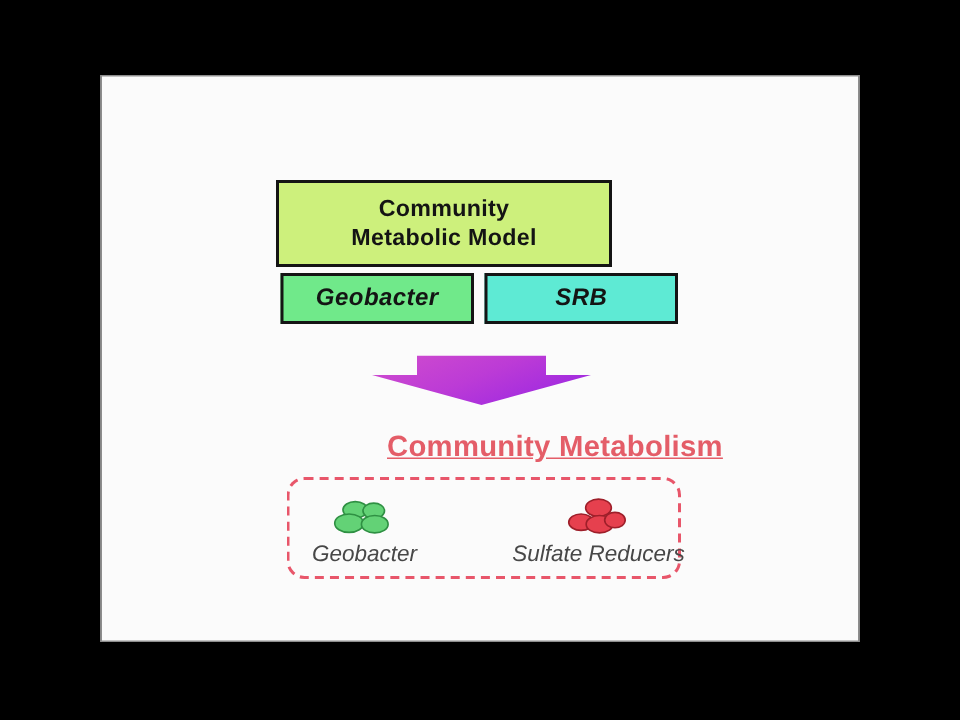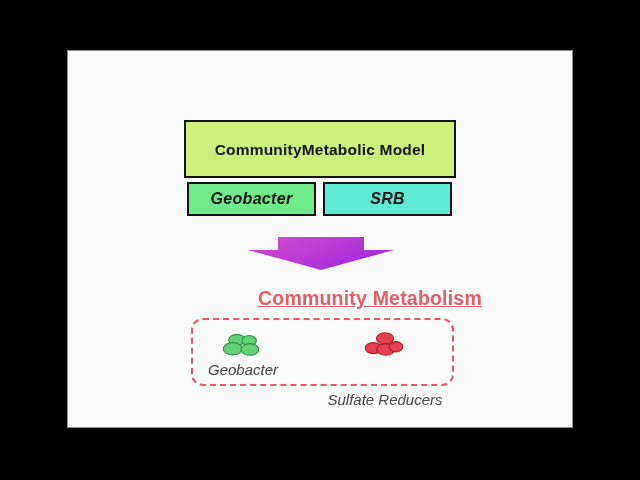--- a/index.html
+++ b/index.html
@@ -19,24 +19,25 @@
   .slide {
     position: absolute;
     left: 67px; top: 50px;
     width: 506px; height: 378px;
     background: #fbfbfb;
     border: 1px solid #8d8d8d;
   }
   .model-box {
     position: absolute;
     left: 116px; top: 69px;
-    width: 272px; height: 58px;
+    width: 224px; height: 58px;
     background: #cdf07c;
     border: 2px solid #141414;
     display: flex;
+    flex-direction: column;
     align-items: center;
     justify-content: center;
     text-align: center;
   }
   .model-box .line {
     font-size: 15.5px;
     font-weight: bold;
     color: #141414;
     line-height: 19px;
     letter-spacing: 0.2px;
@@ -84,21 +85,21 @@
   }
   .member {
     position: absolute;
     top: 11px;
     display: flex;
     flex-direction: column;
     align-items: center;
     text-align: center;
   }
   .member.member-geobacter { left: 6px;   width: 88px; }
-  .member.member-srb       { left: 134px; width: 116px; gap: 30px; }
+  .member.member-srb       { left: 148px; width: 116px; }
   .member .cells-svg { display: block; }
   .member .member-label {
     margin-top: 4px;
     font-size: 15px;
     font-style: italic;
     color: #474747;
     white-space: nowrap;
   }
   .cells-green ellipse { fill: #63d276; stroke: #2f9043; stroke-width: 1.6; }
   .cells-red   ellipse { fill: #e6404e; stroke: #9e1f2a; stroke-width: 1.6; }

